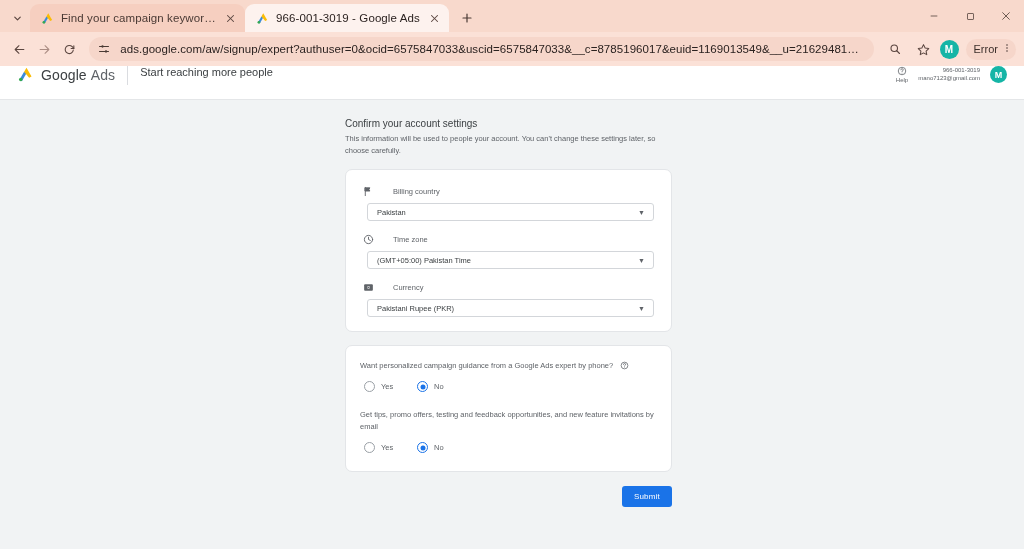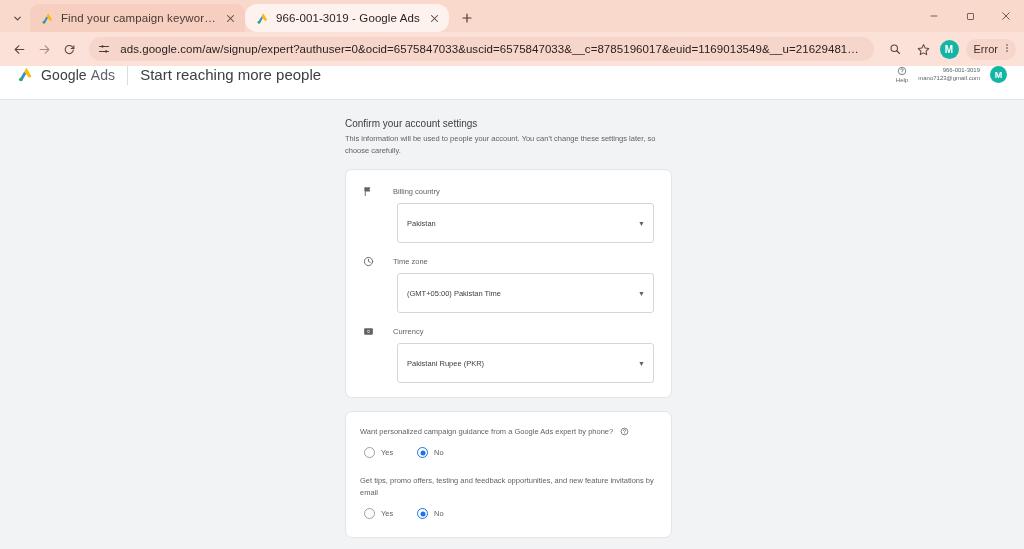--- a/index.html
+++ b/index.html
@@ -21,21 +21,21 @@
     width: 26px; height: 28px; display: flex; align-items: center; justify-content: center;
     color: #5b4640; flex: 0 0 26px; cursor: pointer;
   }
   .tab-listbtn svg { display:block; }
   .tab {
     height: 28px; display: flex; align-items: center; gap: 7px;
     padding: 0 7px 0 11px; border-radius: 9px 9px 0 0; position: relative;
     font-size: 11.5px; color: #3c2f2b; max-width: 215px; cursor: pointer;
   }
   .tab.inactive { background: #f6cfc0; color: #4a3a34; }
-  .tab.active { background: #fdf2ee; color: #2b2220; border-radius: 12px; }
+  .tab.active { background: #fdf2ee; color: #2b2220; }
   .tab-fav { width: 13px; height: 13px; flex: 0 0 13px; display:block; }
   .tab-title {
     flex: 1 1 auto; white-space: nowrap; overflow: hidden;
     text-overflow: ellipsis; font-size: 11.5px; letter-spacing: .1px;
   }
   .tab-close {
     width: 15px; height: 15px; flex: 0 0 15px; display: flex;
     align-items: center; justify-content: center; color: #5b4640; cursor: pointer;
   }
   .newtab {
@@ -83,21 +83,21 @@
   .viewport { flex: 1 1 auto; background: #f1f3f4; overflow: hidden; position: relative; }
 
   .gads-header {
     height: 34px; background: #ffffff; border-bottom: 1px solid #e4e6e8;
     display: flex; align-items: flex-start; padding: 0 17px; gap: 0;
   }
   .brand { display: flex; align-items: center; gap: 7px; cursor: pointer; }
   .brand-text { font-size: 14px; color: #5f6368; letter-spacing: .1px; }
   .brand-text b { font-weight: 400; color: #3c4043; }
   .hdr-sep { width: 1px; height: 19px; background: #dadce0; margin: 0 12px; }
-  .hdr-tagline { font-size: 15px; color: #3c4043; }
+  .hdr-tagline { font-size: 11px; color: #3c4043; }
   .hdr-right { margin-left: auto; display: flex; align-items: center; gap: 10px; }
   .help-box {
     display: flex; flex-direction: column; align-items: center;
     color: #5f6368; cursor: pointer;
   }
   .help-lbl { font-size: 6px; margin-top: 1px; color: #5f6368; }
   .acct-box { text-align: right; line-height: 1.25; }
   .acct-id { font-size: 6px; color: #5f6368; }
   .acct-mail { font-size: 6px; color: #5f6368; }
   .acct-avatar {
@@ -118,22 +118,22 @@
   }
   .card-a { padding: 16px 17px 14px 17px; }
   .card-b { padding: 14px 14px 18px 14px; }
 
   .field { margin-bottom: 13px; }
   .field:last-child { margin-bottom: 0; }
   .field-lbl { display: flex; align-items: center; gap: 19px; margin-bottom: 6px; }
   .field-lbl .ico { width: 11px; height: 11px; color: #5f6368; display: flex; align-items: center; justify-content: center; }
   .field-lbl .txt { font-size: 7.5px; color: #5f6368; }
   .select {
-    height: 40px; border: 1px solid #d3d6da; border-radius: 3px; background: #fff;
-    display: flex; align-items: center; padding: 0 8px 0 9px; margin-left: 34px;
+    height: 18px; border: 1px solid #d3d6da; border-radius: 3px; background: #fff;
+    display: flex; align-items: center; padding: 0 8px 0 9px; margin-left: 4px;
     cursor: pointer;
   }
   .select .val { flex: 1 1 auto; font-size: 7.5px; color: #3c4043; }
   .select .caret { color: #5f6368; font-size: 7px; line-height: 1; }
 
   .q-text { font-size: 7.5px; color: #5f6368; line-height: 1.6; display: flex; align-items: flex-start; gap: 7px; }
   .q-text .qline { flex: 0 1 auto; }
   .q-help { width: 9px; height: 9px; flex: 0 0 9px; color: #5f6368; margin-top: 1px; cursor: pointer; }
   .radios { display: flex; align-items: center; gap: 11px; margin-top: 9px; margin-left: 4px; }
   .radio { display: flex; align-items: center; gap: 6px; cursor: pointer; width: 42px; }

